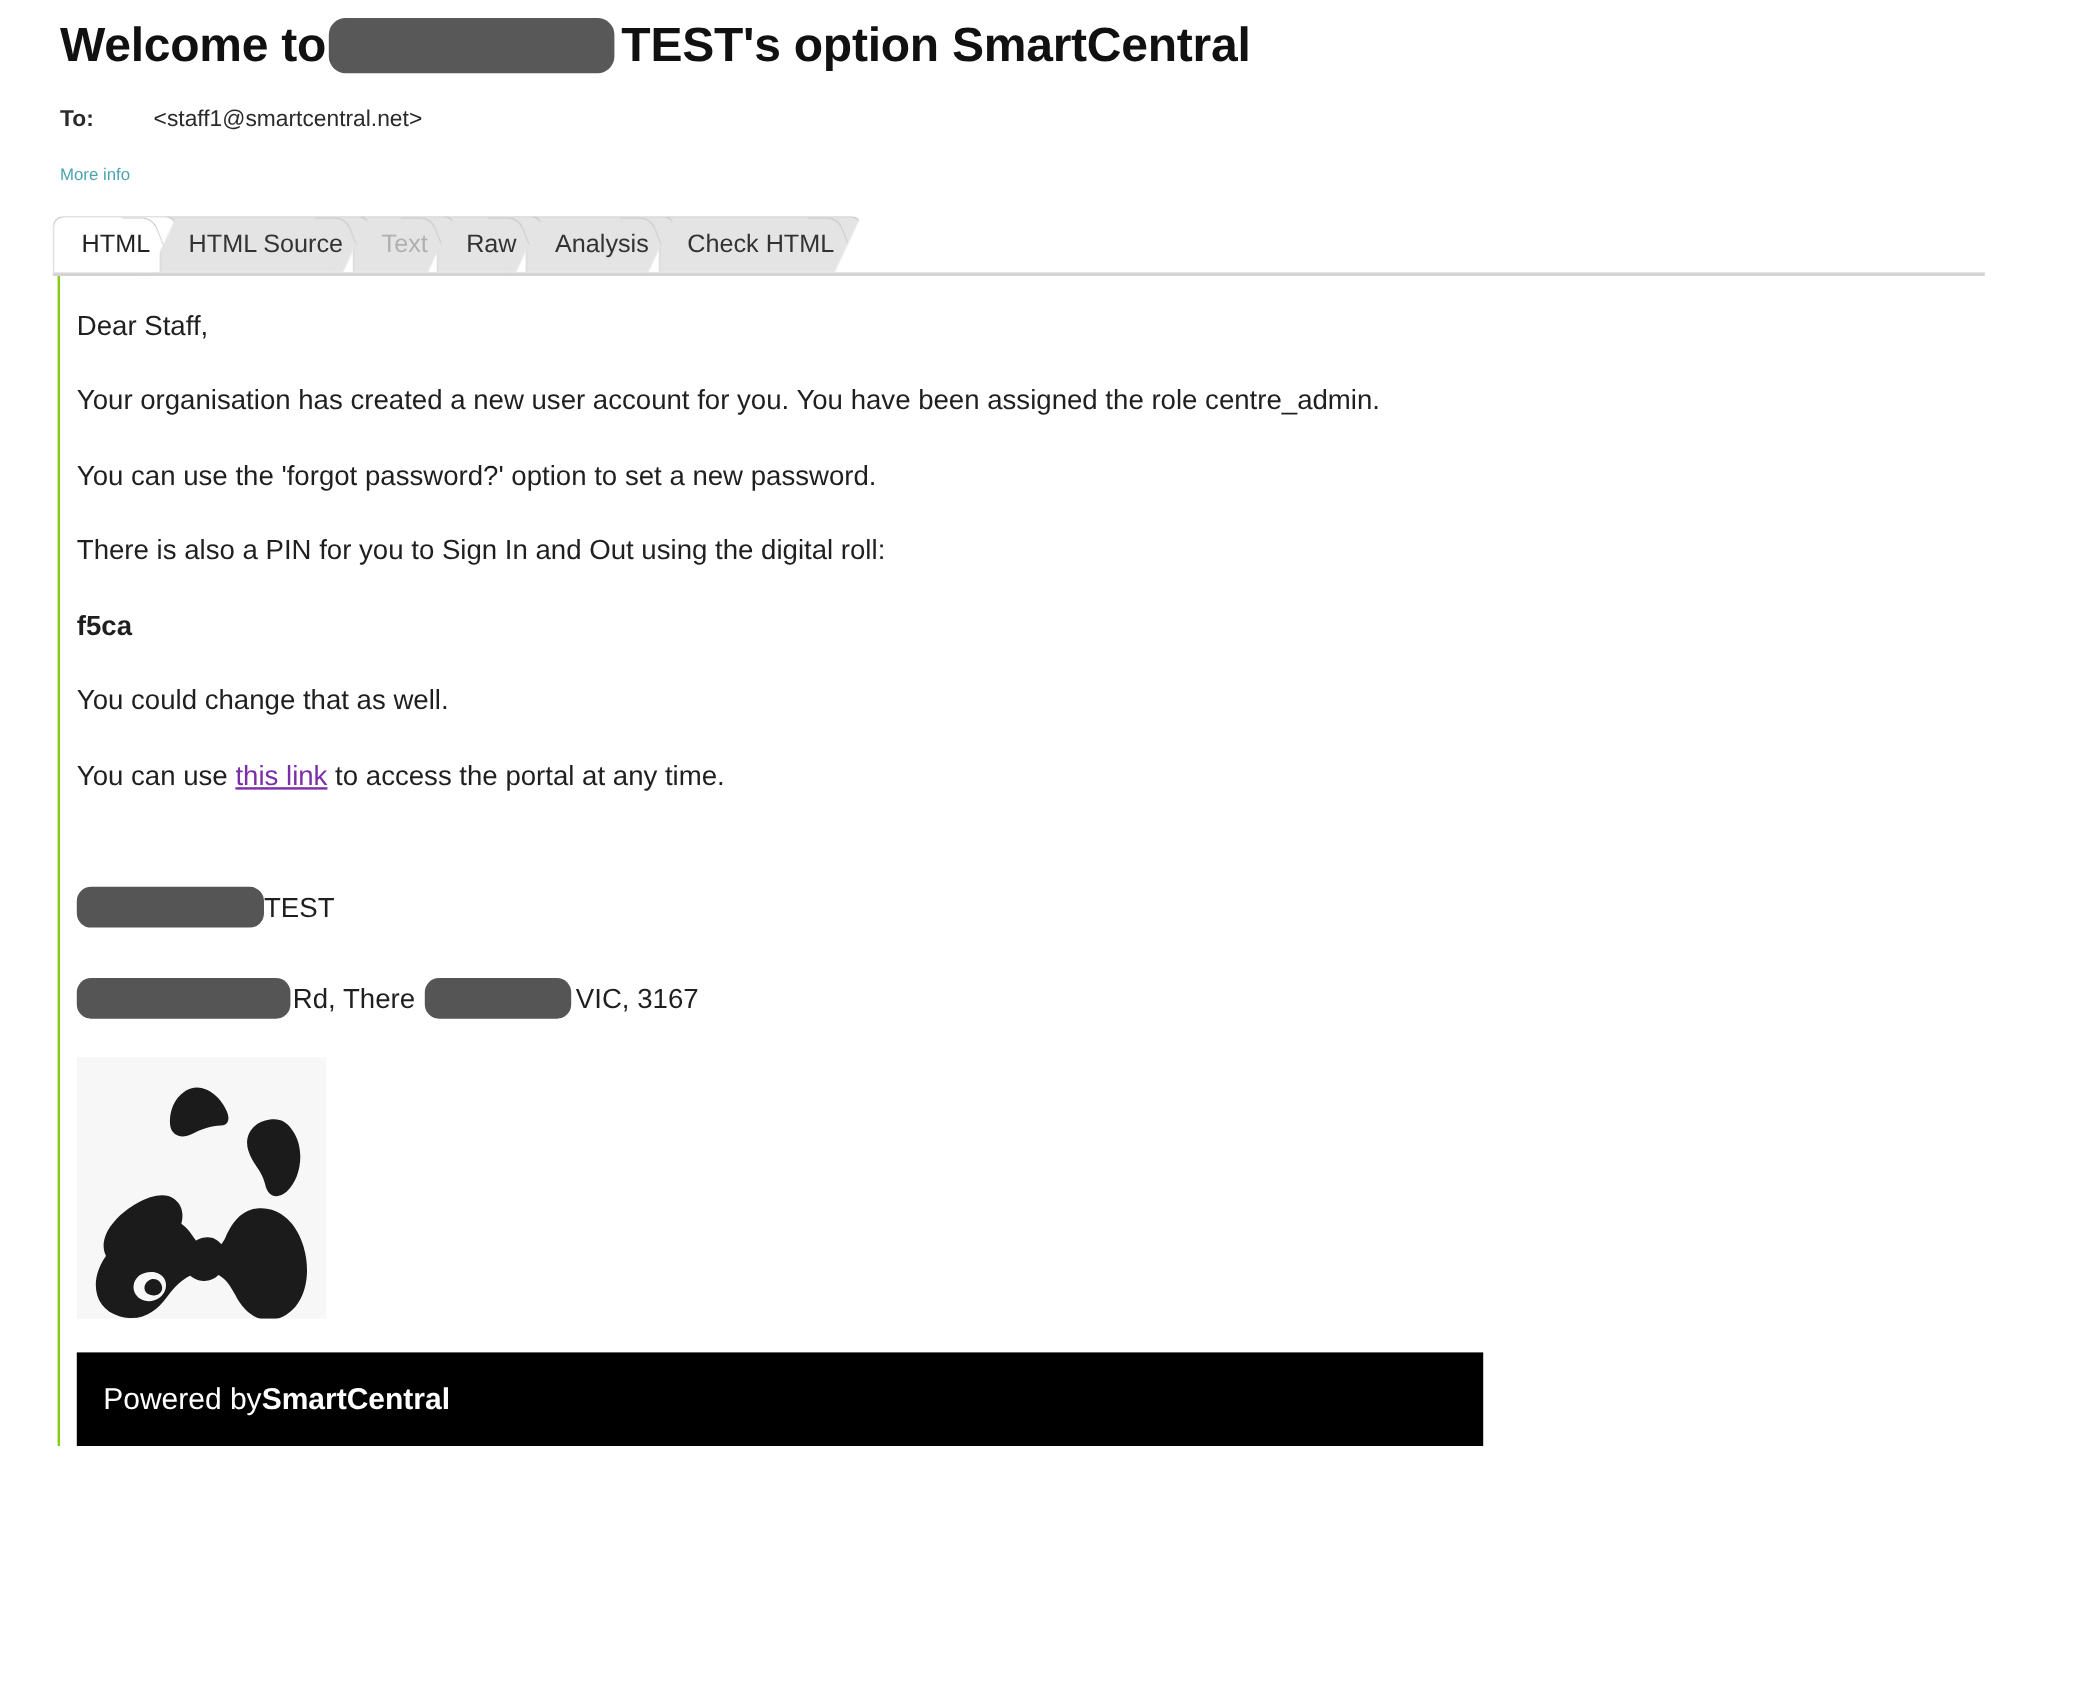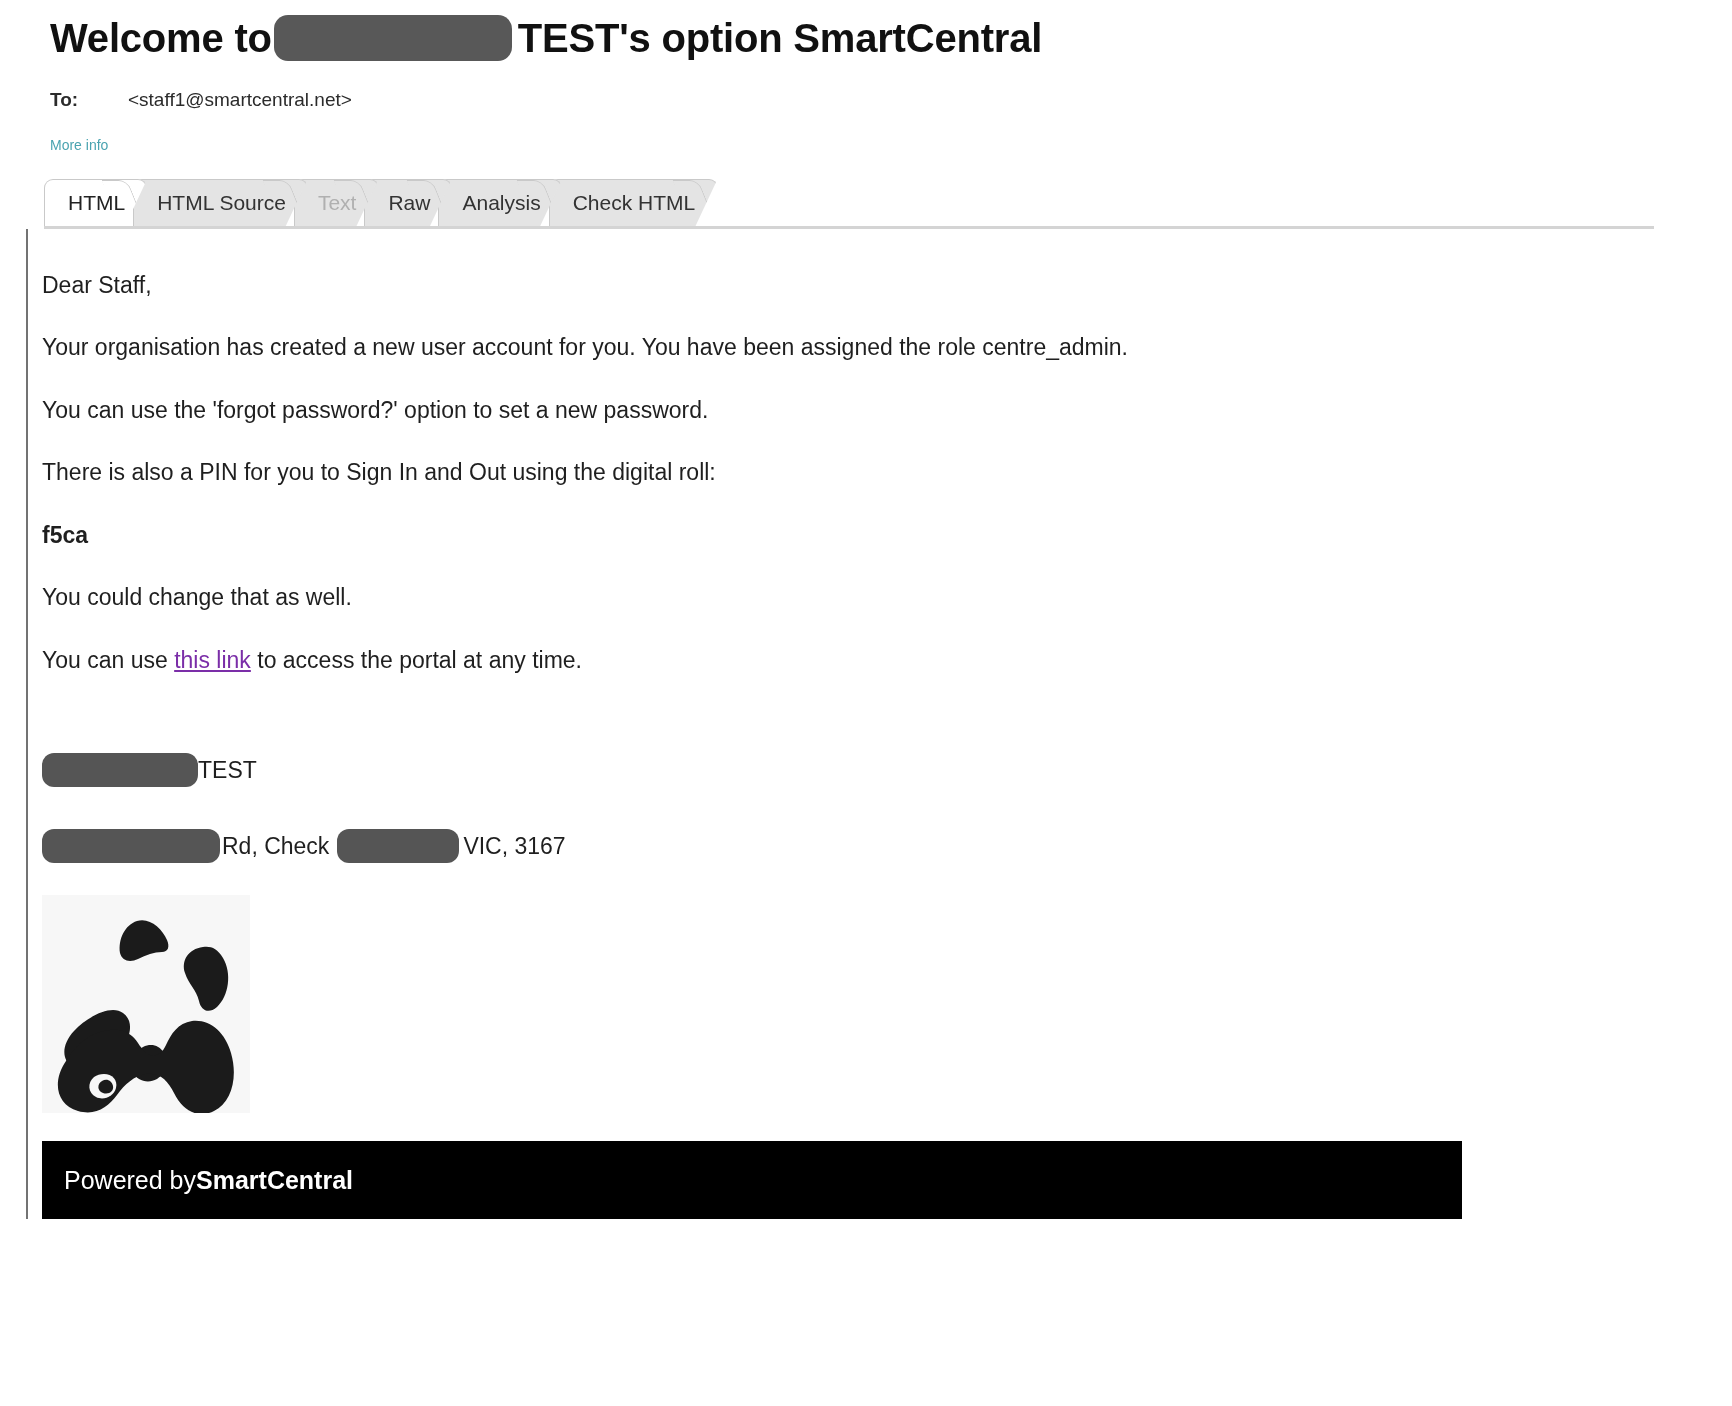--- a/index.html
+++ b/index.html
@@ -136,23 +136,23 @@
   .tab.disabled .lbl { color: #b0b0b0; }
   .tab:nth-child(1) { z-index: 9; }
   .tab:nth-child(2) { z-index: 8; }
   .tab:nth-child(3) { z-index: 7; }
   .tab:nth-child(4) { z-index: 6; }
   .tab:nth-child(5) { z-index: 5; }
   .tab:nth-child(6) { z-index: 4; }
 
   
   .body-pane {
-    margin-left: 26px;
-    padding: 15px 0 0 14px;
-    border-left: 2px solid #737373;
+    margin-left: 48px;
+    padding: 0 0 0 14px;
+    border-left: 2px solid #84cc16;
     width: 1650px;
     box-sizing: border-box;
     position: relative;
   }
   .para {
     font-size: 23px;
     line-height: 1.28;
     color: #1f1f1f;
     margin: 0;
     padding-top: 33px;
@@ -204,21 +204,21 @@
     height: 218px;
     background: #f7f7f7;
     position: relative;
     overflow: hidden;
   }
   .logo-box svg { display: block; }
 
   
   .footer-bar {
     margin-top: 28px;
-    width: 1420px;
+    width: 1172px;
     height: 78px;
     background: #000000;
     display: flex;
     align-items: center;
     color: #ffffff;
     font-size: 25px;
     padding-left: 22px;
     box-sizing: border-box;
   }
   .footer-bar .strong { font-weight: bold; }
@@ -284,21 +284,21 @@
     <span>You can use </span><a class="link-purple">this link</a><span> to access the portal at any time.</span>
   </p>
 
   <div class="sig-block">
     <div class="sig-line">
       <span class="redact r1"></span>
       <span>TEST</span>
     </div>
     <div class="sig-line">
       <span class="redact r2"></span>
-      <span style="margin:0 8px 0 2px;">Rd, Check</span>
+      <span style="margin:0 8px 0 2px;">Rd, There</span>
       <span class="redact r3"></span>
       <span style="margin-left:4px;">VIC, 3167</span>
     </div>
 
     <div class="logo-box">
       <svg width="208" height="218" viewBox="0 0 208 218" xmlns="http://www.w3.org/2000/svg" aria-hidden="true">
         <g fill="#1b1b1b">
 
           <path d="M95 26 C83 30 76 44 78 58 C80 66 88 68 96 64 C104 60 112 57 120 57 C126 57 128 52 125 45 C120 33 107 22 95 26 Z"></path>
 

